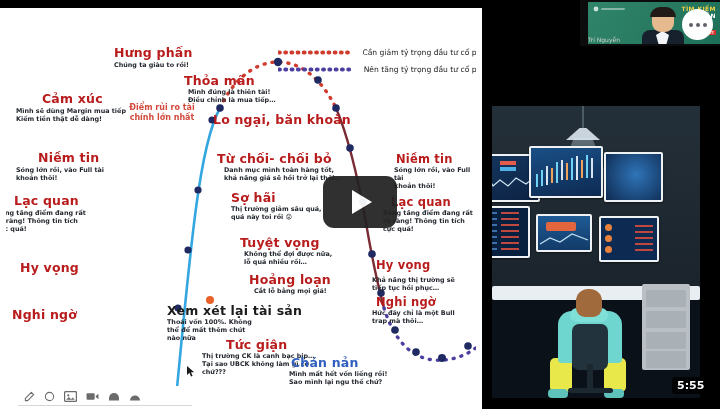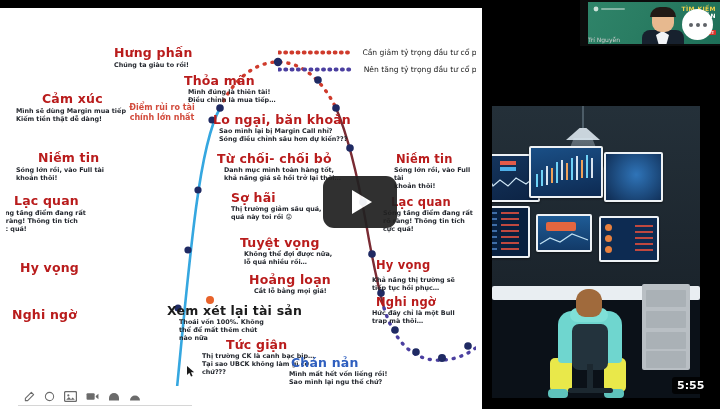--- a/index.html
+++ b/index.html
@@ -167,22 +167,20 @@
         </div>
 
         <div class="lbl sz-lg" style="left:178px;top:66px;">
           <div class="t">Thỏa mãn</div>
           <div class="s" style="margin-top:2px;white-space:pre-line;margin-left:4px;">Mình  đúng là thiên tài!
 Điều chỉnh là mua  tiếp…</div>
         </div>
 
         <div class="lbl sz-lg" style="left:207px;top:105px;">
           <div class="t">Lo ngại, băn khoăn</div>
-          <div class="s" style="margin-top:2px;white-space:pre-line;margin-left:6px;">Sao mình lại bị Margin Call nhỉ?
-Sóng điều chỉnh sâu hơn dự kiến???</div>
         </div>
 
         <div class="lbl sz-lg" style="left:211px;top:144px;">
           <div class="t">Từ chối- chối bỏ</div>
           <div class="s" style="margin-top:2px;white-space:pre-line;margin-left:7px;">Danh mục mình toàn hàng tốt,
 khả năng giá sẽ hồi trở lại thôi…</div>
         </div>
 
         <div class="lbl sz-lg" style="left:234px;top:228px;">
           <div class="t">Tuyệt vọng</div>
@@ -196,21 +194,21 @@
 quá này toi rồi 😟</div>
         </div>
 
         <div class="lbl sz-lg" style="left:243px;top:265px;">
           <div class="t">Hoảng loạn</div>
           <div class="s" style="margin-top:2px;margin-left:5px;">Cắt lỗ bằng mọi giá!</div>
         </div>
 
         <div class="lbl sz-lg" style="left:161px;top:296px;">
           <div class="t" style="color:#1b1b1b;font-weight:bold;">Xem xét lại tài sản</div>
-          <div class="s" style="margin-top:2px;white-space:pre-line;margin-left:12px;">Thoái vốn 100%. Không
+          <div class="s" style="margin-top:2px;white-space:pre-line;margin-left:0;">Thoái vốn 100%. Không
 thể để mất thêm chút
 nào nữa</div>
         </div>
 
         <div class="lbl sz-lg" style="left:220px;top:330px;">
           <div class="t">Tức giận</div>
           <div class="s" style="margin-top:2px;white-space:pre-line;margin-left:-24px;">Thị trường CK là canh bạc bịp…
 Tại sao UBCK không làm gì cơ
 chứ???</div>
         </div>

